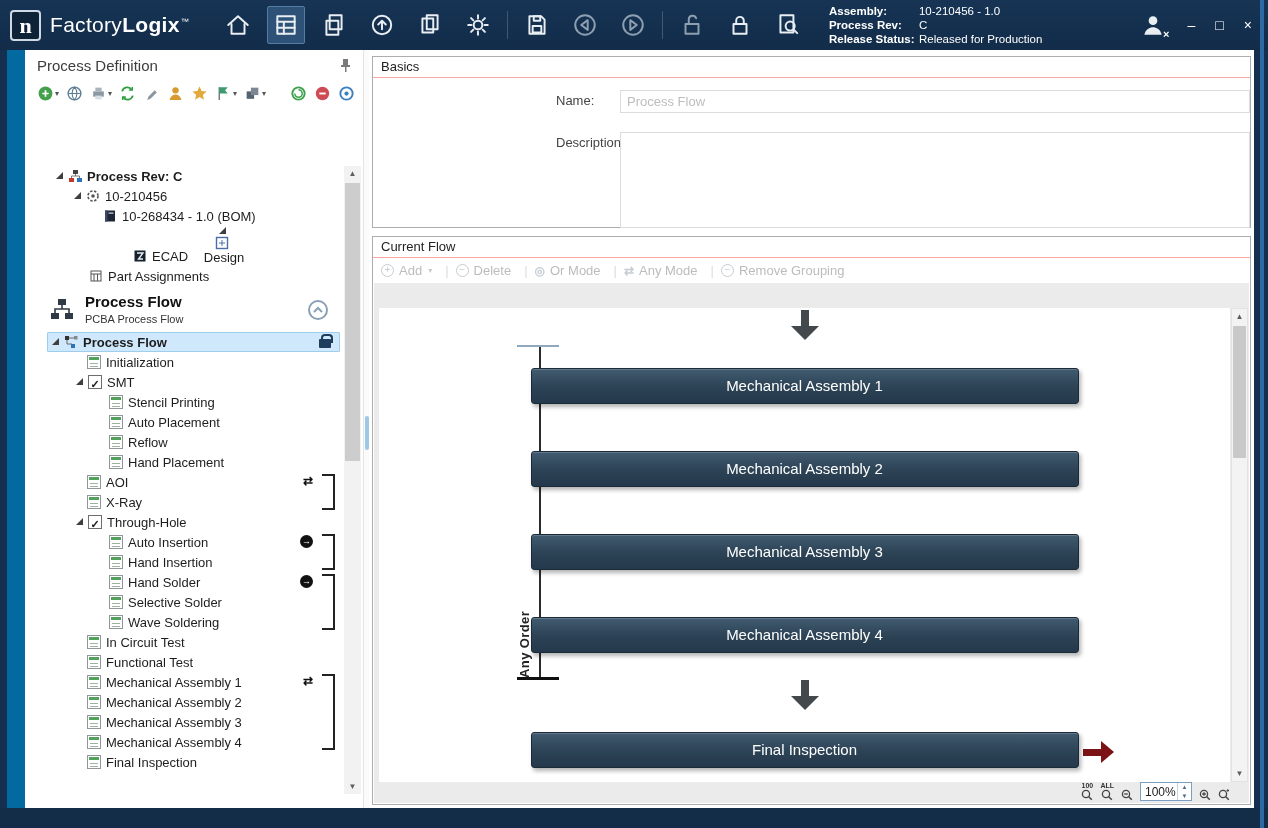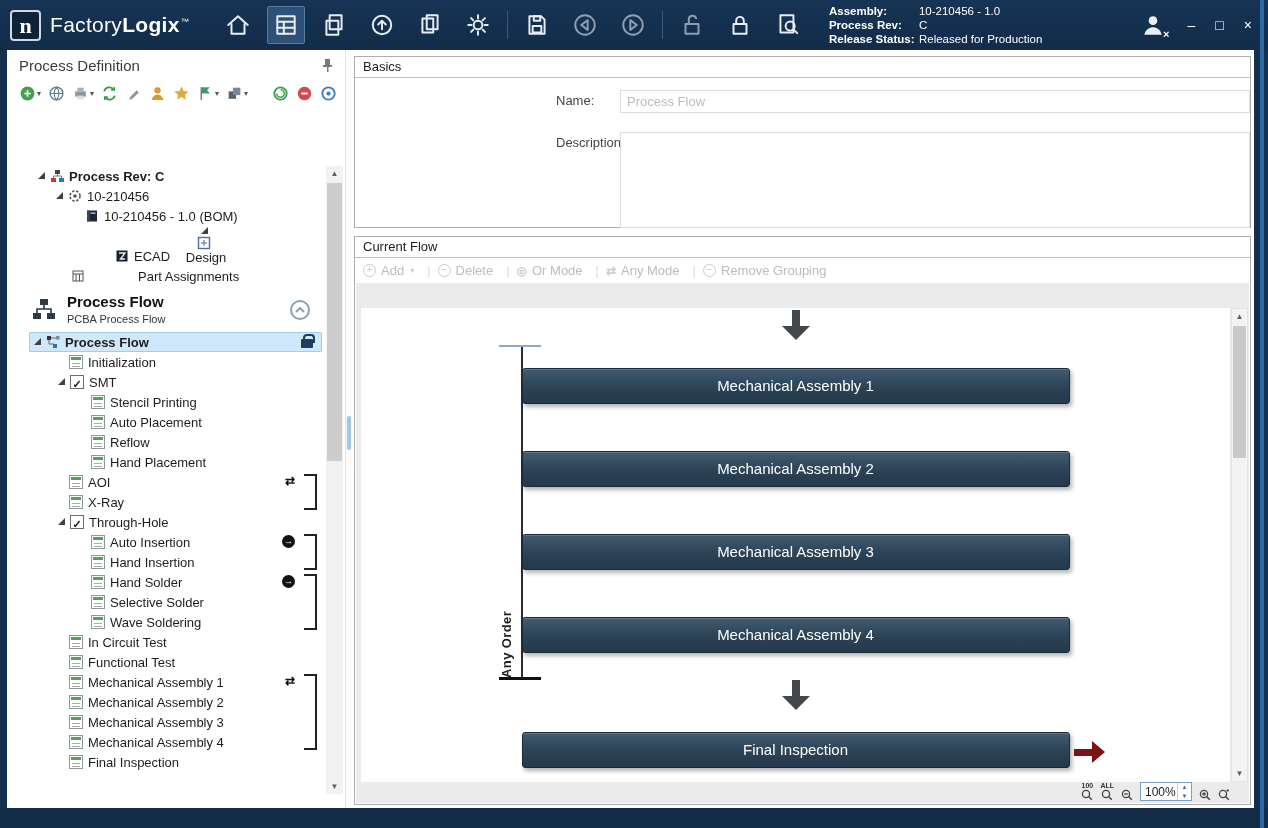--- a/index.html
+++ b/index.html
@@ -24,21 +24,21 @@
   .tb-divider { width:1px; height:28px; background:#3c5a78; }
   .asm { margin-left:22px; font-size:11.5px; line-height:14px; white-space:nowrap; }
   .asm .al { display:inline-block; width:90px; font-weight:bold; }
   .userbox { margin-left:auto; position:relative; width:34px; height:34px; display:flex; align-items:center; justify-content:center; cursor:pointer; }
   .userbox svg { width:26px; height:26px; }
   .user-x { position:absolute; right:0; bottom:2px; font-size:11px; font-weight:bold; color:#fff; }
   .winbtns { display:flex; align-items:center; gap:20px; margin-left:18px; margin-right:4px; }
   .winbtns button { background:none; border:none; color:#fff; font-size:14px; cursor:pointer; line-height:14px; }
 
   
-  .content { position:absolute; top:50px; left:7px; right:14px; bottom:20px; background:#0369a1; display:flex; }
+  .content { position:absolute; top:50px; left:7px; right:14px; bottom:20px; background:#0369a1; display:flex;padding-left:18px; }
   .bottombar { position:absolute; bottom:0; left:0; right:0; height:20px; background:#132c47; }
 
   
   .leftpanel { width:338px; flex:none; position:relative; background:#fff; }
   .lp-header { height:30px; display:flex; align-items:center; padding:0 10px 0 12px; }
   .lp-title { font-size:15px; color:#3c3c3c; flex:1; }
   .pin { width:16px; height:16px; cursor:pointer; }
   .lp-toolbar { height:27px; display:flex; align-items:center; gap:7px; padding:0 8px 0 12px; }
   .lpi { display:flex; align-items:center; background:none; border:none; cursor:pointer; padding:0; }
   .lpi svg { width:17px; height:17px; }
@@ -47,21 +47,21 @@
 
   .lp-tree { position:absolute; top:116px; left:0; right:20px; bottom:0; font-size:13px; color:#1d1d1d; }
   .trow { position:relative; height:20px; display:flex; align-items:center; cursor:default; }
   .trow .lbl { white-space:nowrap; }
   .bold { font-weight:bold; }
   .exp { width:10px; height:10px; margin-right:3px; position:relative; flex:none; }
   .exp::after { content:""; position:absolute; left:1px; top:1px; width:0; height:0; border-left:7px solid transparent; border-bottom:7px solid #3f3f3f; }
   .ticon { width:14px; height:14px; margin-right:5px; flex:none; position:relative; }
   .ticon svg { width:14px; height:14px; display:block; }
 
-  .r0e { padding-left:30px; } .r1e { padding-left:48px; } .r1 { padding-left:64px;gap:48px; }
+  .r0e { padding-left:30px; } .r1e { padding-left:48px; } .r1 { padding-left:64px; }
   .r2 { padding-left:78px; } .r2e { padding-left:80px;flex-direction:column; } .r3 { padding-left:108px; }
   .f0e { padding-left:26px; } .f1 { padding-left:62px; } .f1e { padding-left:50px; } .f2 { padding-left:84px; }
 
   .i-step { border:1px solid #8f979c; background:#fff; }
   .i-step::before { content:""; position:absolute; left:1px; right:1px; top:1px; height:3px; background:#53a25b; }
   .i-step::after { content:""; position:absolute; left:2px; right:2px; top:7px; height:1px; background:#9fb0a0; box-shadow:0 3px 0 #9fb0a0; }
   .i-checkbox { border:1px solid #6d6d6d; background:#fff; text-align:center; }
   .i-checkbox .chk { font-size:11px; line-height:12px; font-weight:bold; color:#1c1c1c; }
 
   .sel-row::before { content:""; position:absolute; left:22px; right:3px; top:0; bottom:0; background:#cfe8fb; border:1px solid #9fcdee; border-radius:1px; }
@@ -367,21 +367,21 @@
             <span class="lbl">10-210456</span>
           </div>
         <div class="trow r2">
             <span class="ticon">
               <svg viewBox="0 0 14 14">
                 <rect x="2" y="1.5" width="10" height="11" fill="#1d2636"></rect>
                 <rect x="2" y="1.5" width="2.5" height="11" fill="#3a4a66"></rect>
                 <rect x="5.5" y="3.5" width="5" height="1.2" fill="#cfd8e8"></rect>
               </svg>
             </span>
-            <span class="lbl">10-210456 - 1.0 (BOM)</span>
+            <span class="lbl">10-268434 - 1.0 (BOM)</span>
           </div>
         <div class="trow r2e">
             <span class="exp"></span>
             <span class="ticon">
               <svg viewBox="0 0 14 14">
                 <rect x="1.5" y="1.5" width="11" height="11" fill="none" stroke="#4a6fa5" stroke-width="1.4"></rect>
                 <path d="M4 7h6M7 4v6" stroke="#4a6fa5"></path>
               </svg>
             </span>
             <span class="lbl">Design</span>

